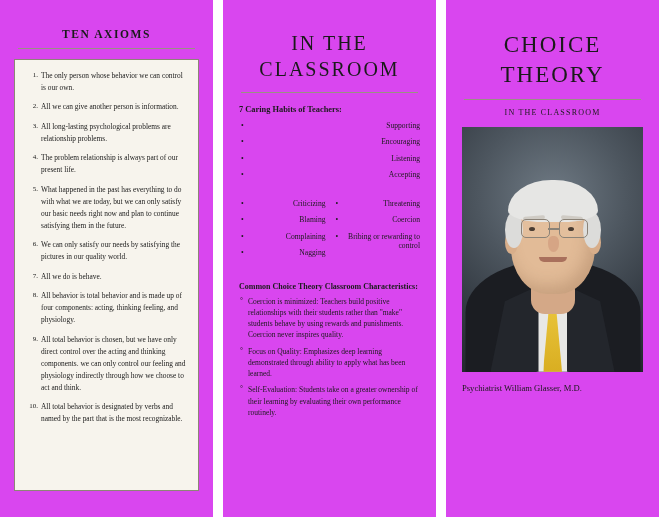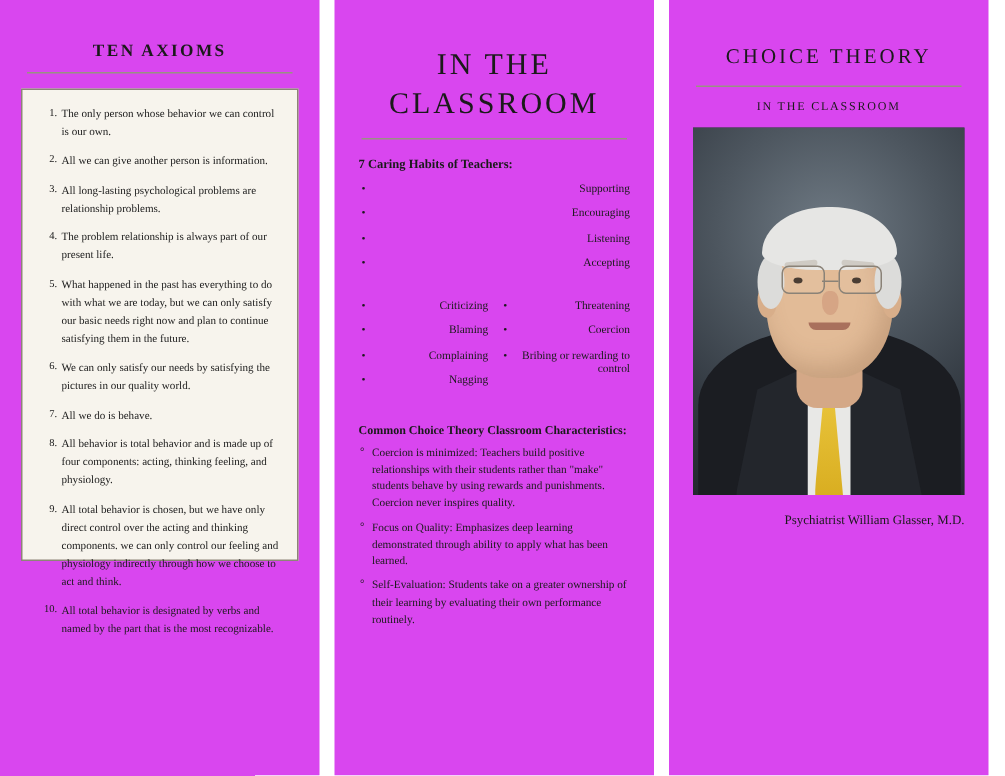--- a/index.html
+++ b/index.html
@@ -47,21 +47,21 @@
     padding-bottom: 8px;
     margin: 10px 4px 0 4px;
     border-bottom: 1px solid #9a9183;
   }
   .axioms-box {
     margin-top: 10px;
     border: 1px solid #8d8removed;
     border: 1px solid #8d8577;
     background: #f7f4ed;
     padding: 10px 8px 10px 6px;
-    height: 315px;
+    height: 432px;
     box-sizing: border-box;
   }
   ol.axioms-list {
     margin: 0;
     padding: 0 2px 0 20px;
     list-style: none;
     counter-reset: ax;
   }
   ol.axioms-list li {
     counter-increment: ax;
@@ -157,21 +157,21 @@
   }
 
   
   .panel-choice {
     flex: 0 0 213px;
     width: 213px;
     padding: 22px 16px 14px 16px;
   }
   .choice-title {
     text-align: center;
-    font-size: 14px;
+    font-size: 23px;
     letter-spacing: 2px;
     line-height: 1.3;
     margin: 8px 0 0 0;
     font-weight: normal;
     font-variant: small-caps;
     text-transform: uppercase;
   }
   .choice-rule {
     border: none;
     border-top: 1px solid #9a9183;
@@ -351,21 +351,21 @@
     position: absolute;
     left: 50%;
     margin-left: -14px;
     bottom: 110px;
     width: 28px;
     height: 5px;
     background: #a9705c;
     border-radius: 0 0 14px 14px;
   }
   .caption {
-    text-align: right;
+    text-align: left;
     font-size: 8.6px;
     margin: 11px 0 12px 0;
   }
   ul.choice-points {
     margin: 0;
     padding: 0 0 0 10px;
     list-style: none;
   }
   ul.choice-points li {
     position: relative;

